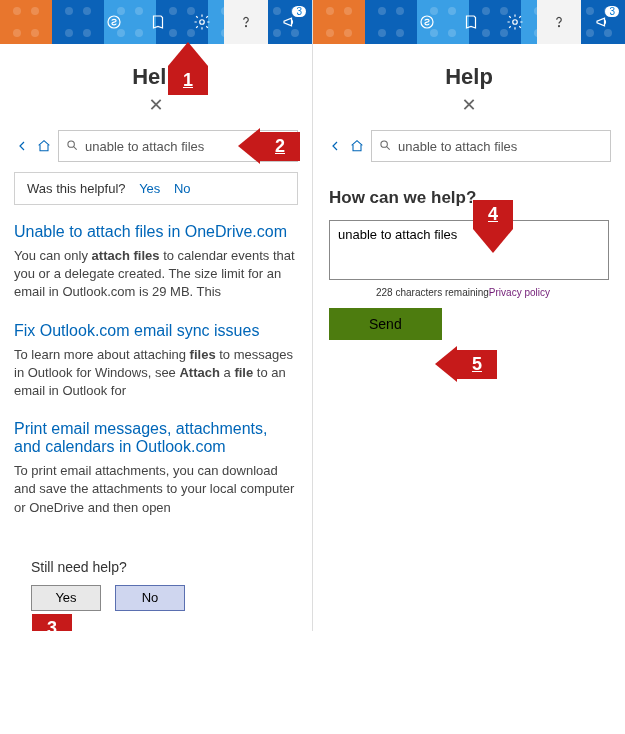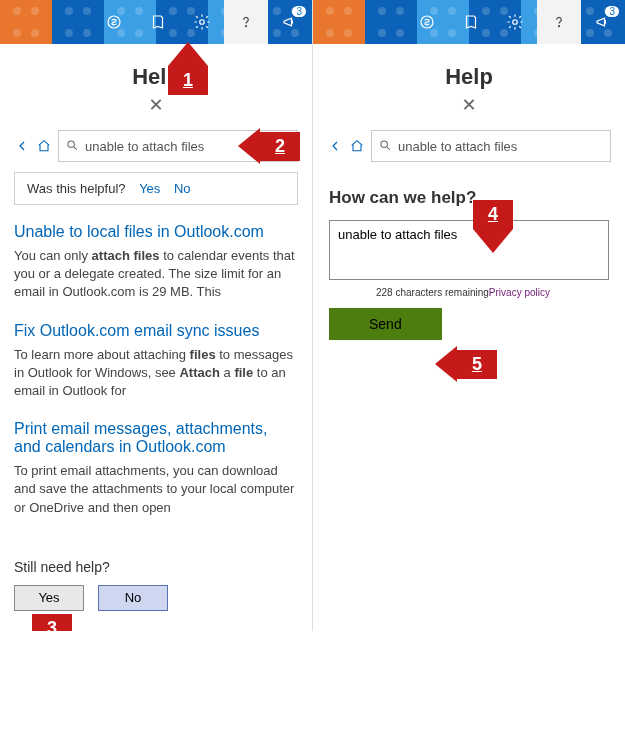--- a/index.html
+++ b/index.html
@@ -36,21 +36,21 @@
 
 .helpful { margin: 0 14px 14px 14px; border: 1px solid #d0d0d0; background: #fff; padding: 8px 12px; font-size: 13px; }
 .helpful a { color: #0066b8; margin-left: 10px; cursor: pointer; }
 
 .content { padding: 4px 14px 14px 14px; }
 .article { margin-bottom: 20px; }
 .article h3 { color: #0066b8; font-size: 16px; font-weight: 500; margin-bottom: 6px; cursor: pointer; }
 .article p { font-size: 13px; color: #444; line-height: 1.4; }
 .article p b { font-weight: 600; }
 
-.stillneed { padding: 8px 14px 20px 14px; }
+.stillneed { padding: 8px 14px 20px 31px; }
 .stillneed .q { font-size: 14px; margin-bottom: 10px; }
 .btnrow { display: flex; gap: 14px; }
 .btn { width: 70px; height: 26px; border: 1px solid #888; background: #e8e8e8; font-size: 13px; cursor: pointer; }
 .btn.sel { background: #cfd6ef; border-color: #5a6fb0; }
 
 .contactbar { background: #f0f0f0; padding: 8px 16px; font-size: 13px; color: #555; border-top: 1px solid #e0e0e0; border-bottom: 1px solid #e0e0e0; }
 .howhelp { padding: 16px; }
 .howhelp h2 { font-weight: 700; font-size: 17px; margin-bottom: 12px; }
 .howhelp textarea { width: 100%; height: 60px; border: 1px solid #888; padding: 6px 8px; font-family: inherit; font-size: 13px; resize: none; outline: none; }
 .metarow { display: flex; justify-content: center; font-size: 10px; margin: 4px 12px 10px 0; }
@@ -198,21 +198,21 @@
   </div>
 
   <div class="helpful">
     <span>Was this helpful?</span>
     <a>Yes</a>
     <a>No</a>
   </div>
 
   <div class="content">
     <div class="article">
-      <h3>Unable to local files in Outlook.com</h3>
+      <h3>Unable to attach files in OneDrive.com</h3>
       <p>You can only <b>attach files</b> to calendar events that you or a delegate created. The size limit for an email in Outlook.com is 29 MB. This</p>
     </div>
     <div class="article">
       <h3>Fix Outlook.com email sync issues</h3>
       <p>To learn more about attaching <b>files</b> to messages in Outlook for Windows, see <b>Attach</b> a <b>file</b> to an email in Outlook for</p>
     </div>
     <div class="article">
       <h3>Print email messages, attachments, and calendars in Outlook.com</h3>
       <p>To print email attachments, you can download and save the attachments to your local computer or OneDrive and then open</p>
     </div>

